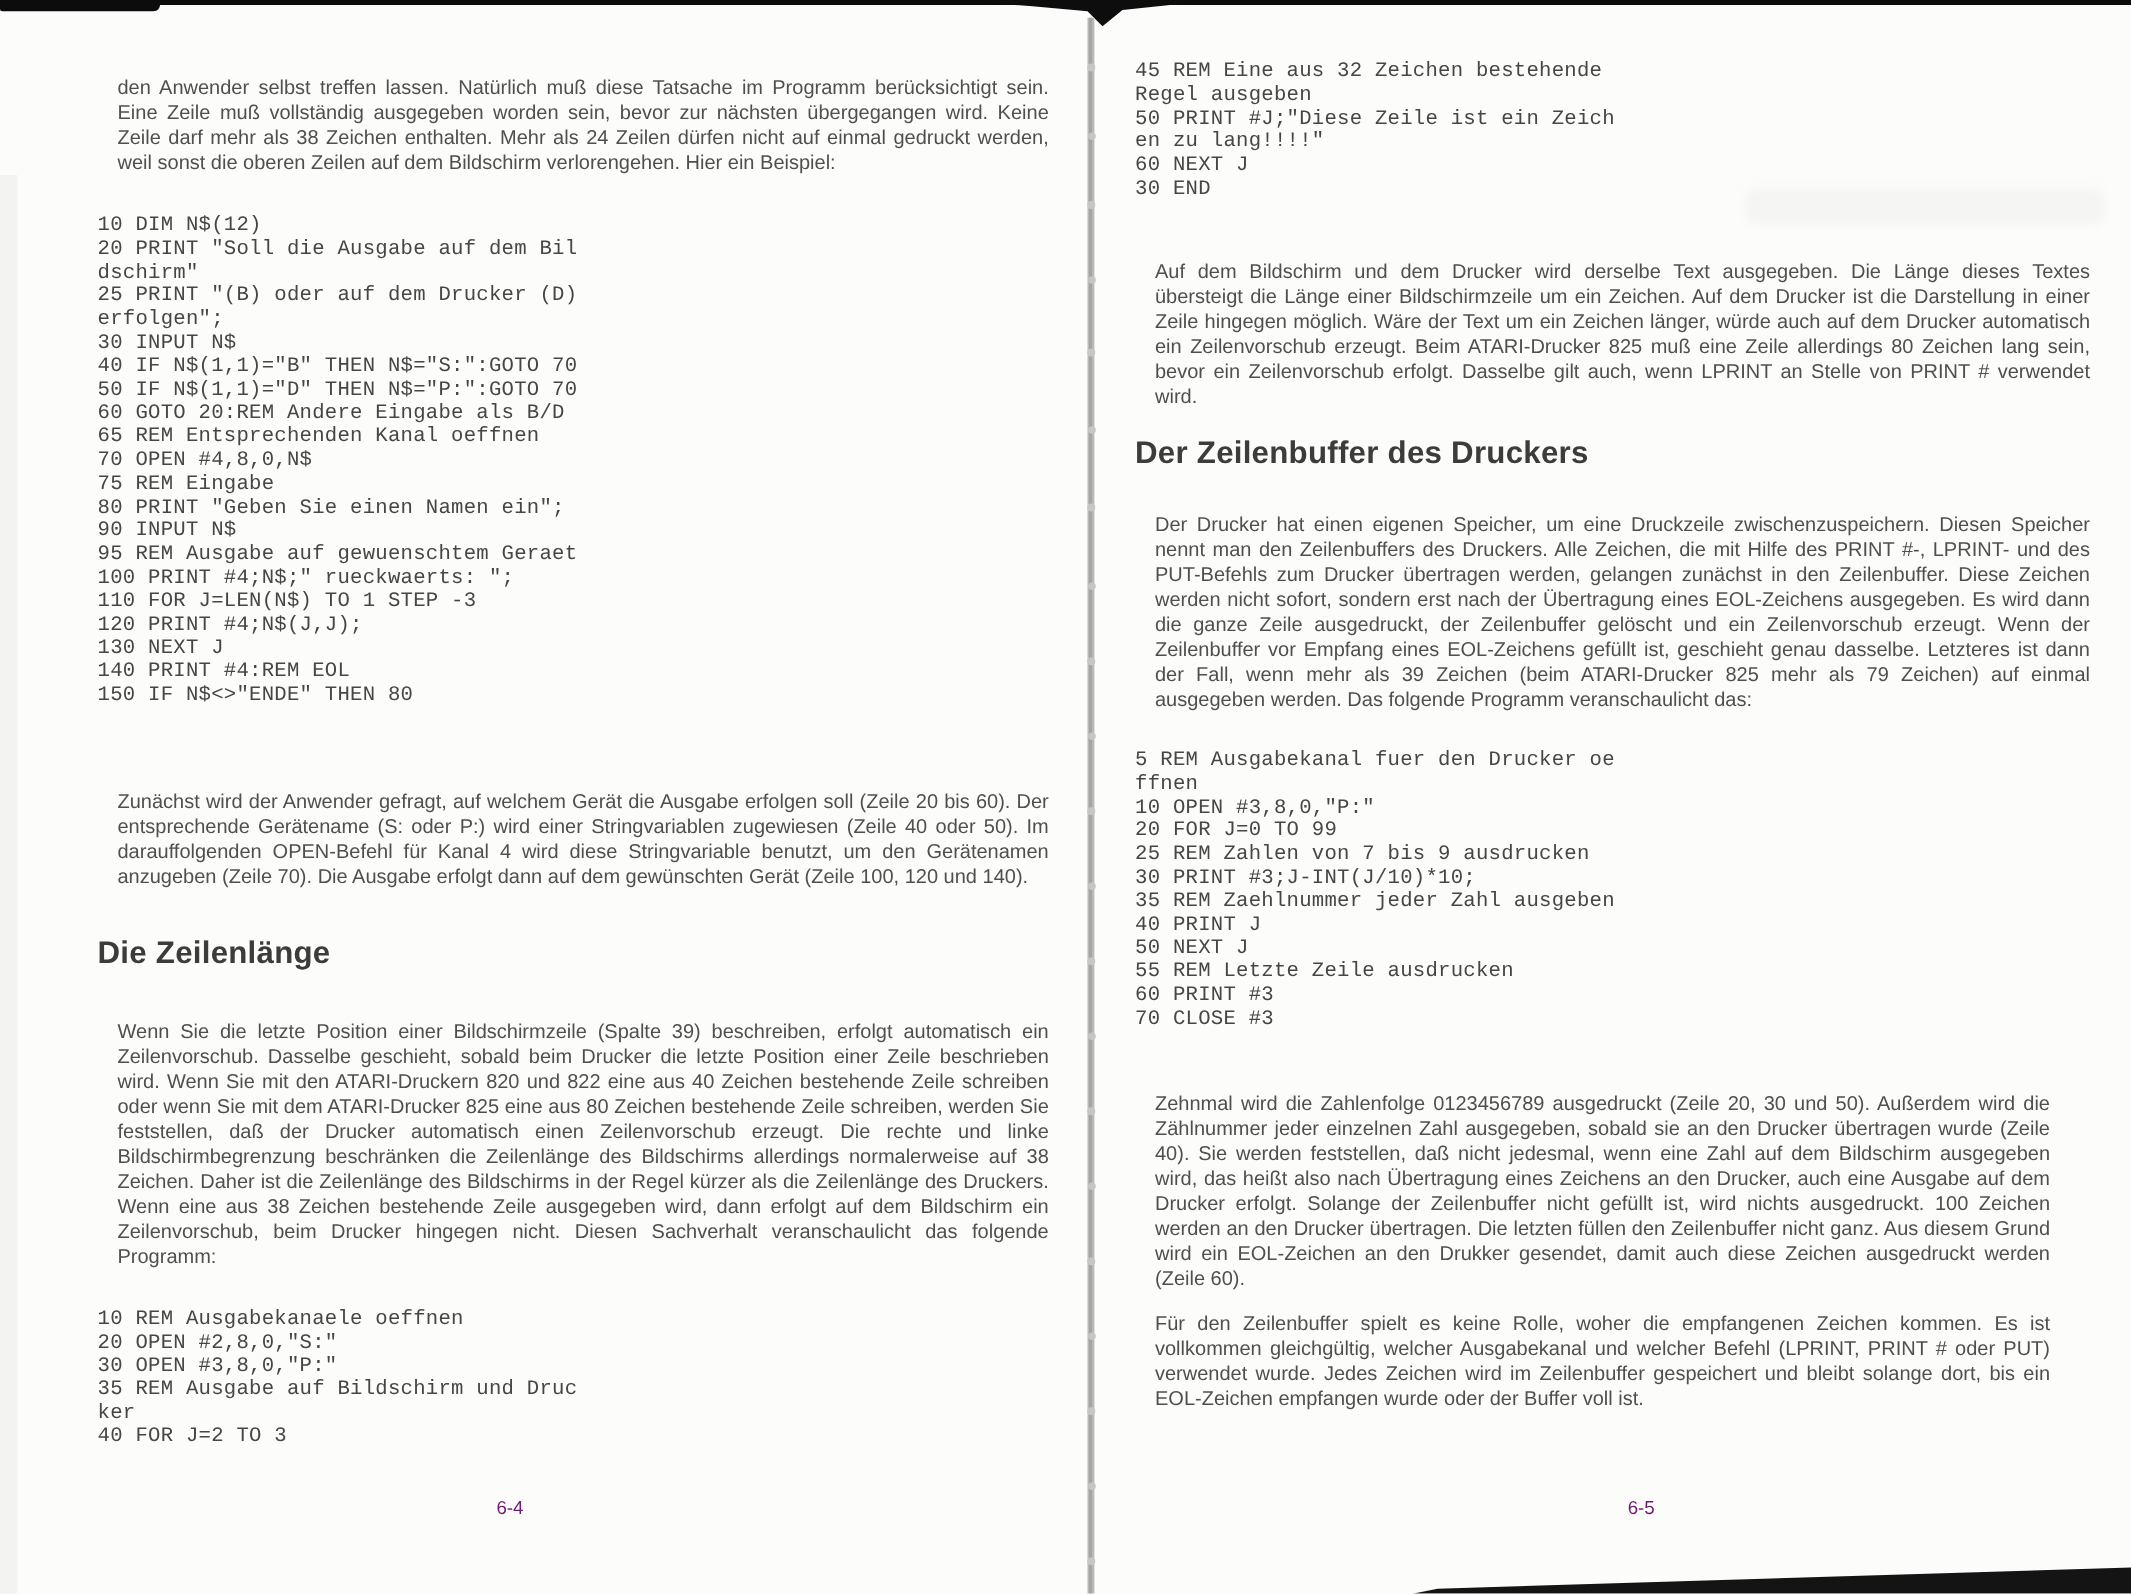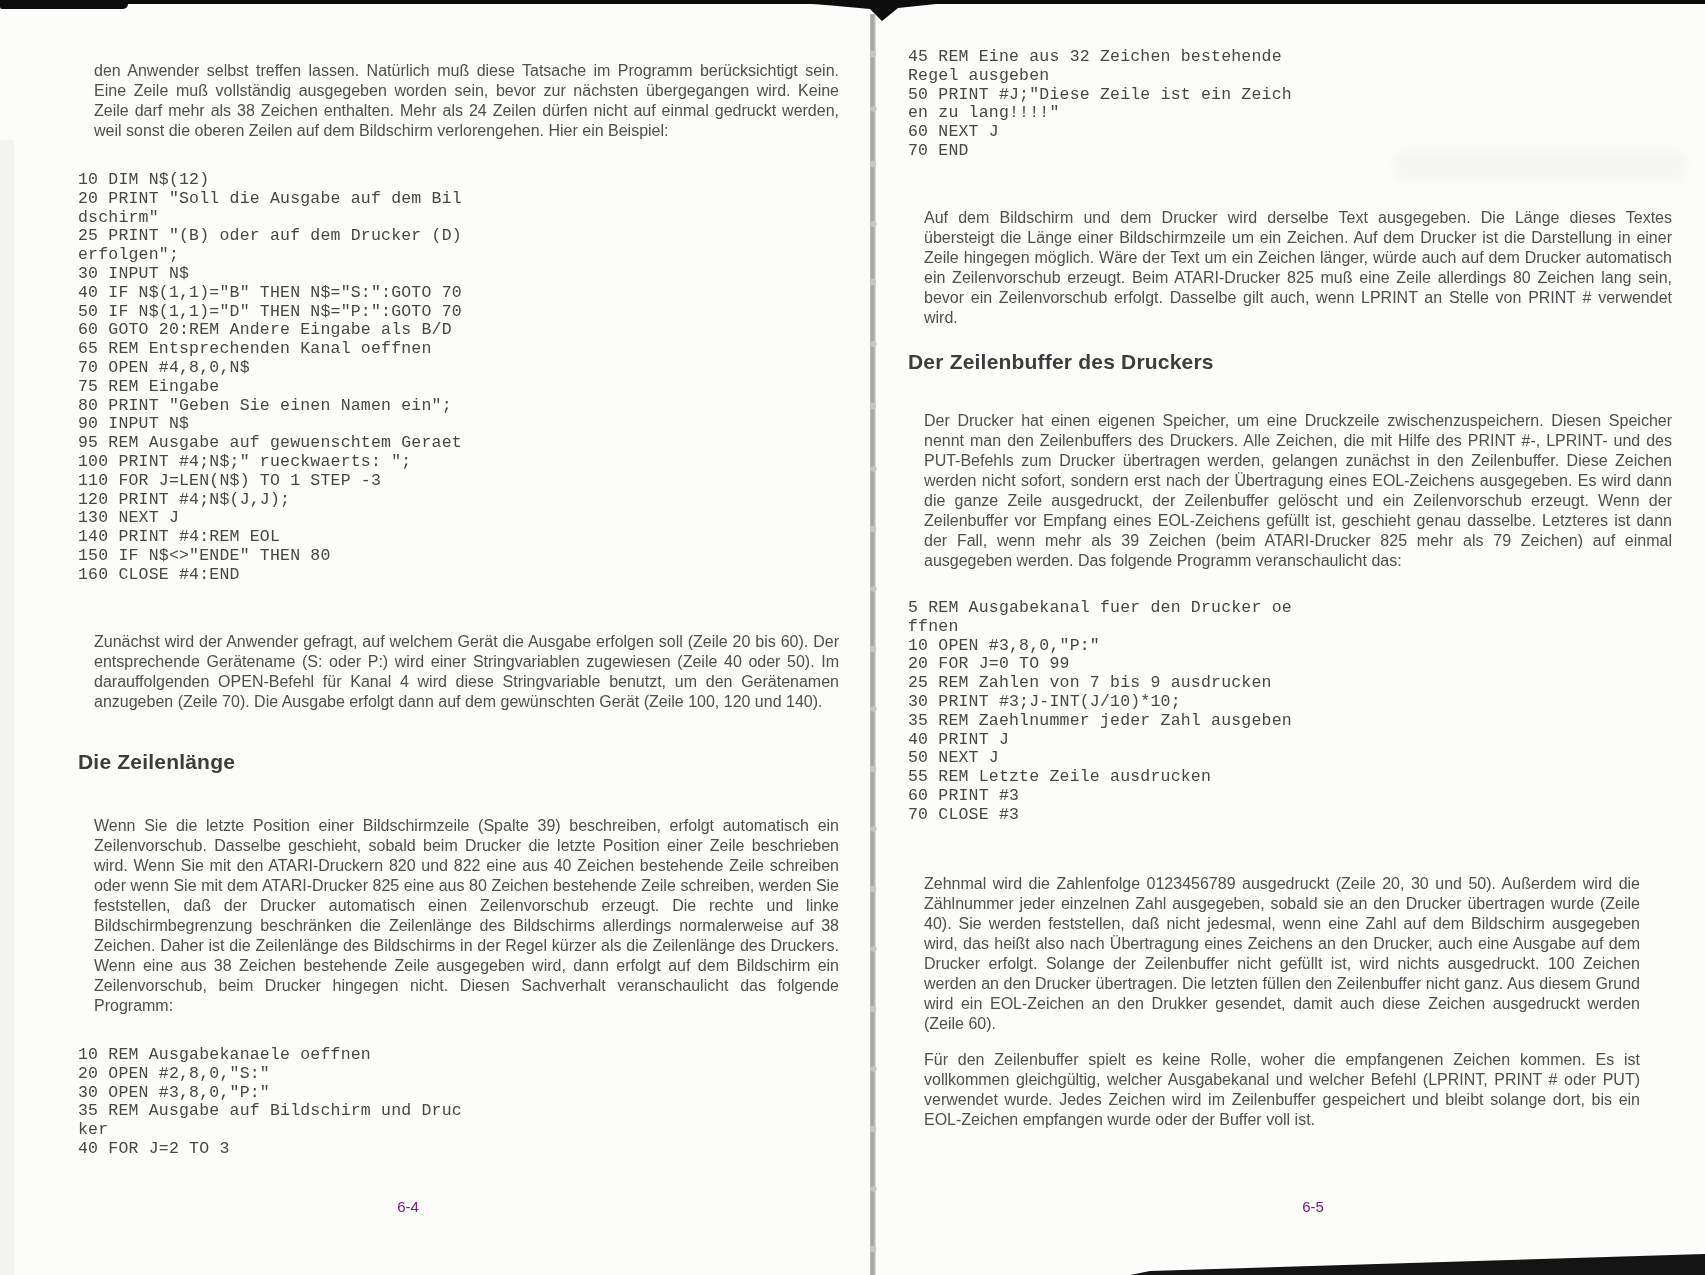--- a/index.html
+++ b/index.html
@@ -17,21 +17,21 @@
   }
   .code-block{
     font-family:"Liberation Mono","DejaVu Sans Mono",monospace;
     font-size:16.5px;line-height:18.8px;color:#464646;
     letter-spacing:0.2px;
   }
   .code-block .code-line{white-space:pre;}
   .section-heading{
     margin:0;
     font-family:"Liberation Sans", sans-serif;
-    font-weight:bold;font-size:21px;line-height:24px;color:#3c3c3c;
+    font-weight:bold;font-size:25px;line-height:24px;color:#3c3c3c;
     letter-spacing:0.2px;
   }
   .pagenum{
     font-family:"Liberation Sans", sans-serif;
     font-size:15px;color:#701a75;text-align:center;
   }
   .artifact{position:absolute;pointer-events:none;}
   
   #top-edge{left:0;top:0;width:1705px;height:4px;background:#0c0c0c;}
   #top-left-blob{left:0;top:0;width:128px;height:9px;background:#0c0c0c;border-radius:0 0 5px 2px;}
@@ -100,21 +100,20 @@
       <div class="code-line">75 REM Eingabe</div>
       <div class="code-line">80 PRINT "Geben Sie einen Namen ein";</div>
       <div class="code-line">90 INPUT N$</div>
       <div class="code-line">95 REM Ausgabe auf gewuenschtem Geraet</div>
       <div class="code-line">100 PRINT #4;N$;" rueckwaerts: ";</div>
       <div class="code-line">110 FOR J=LEN(N$) TO 1 STEP -3</div>
       <div class="code-line">120 PRINT #4;N$(J,J);</div>
       <div class="code-line">130 NEXT J</div>
       <div class="code-line">140 PRINT #4:REM EOL</div>
       <div class="code-line">150 IF N$&lt;&gt;"ENDE" THEN 80</div>
-      <div class="code-line">160 CLOSE #4:END</div>
     </div>
 
   <p class="body-par page-col" style="left:78px;top:616px;width:745px;">Zunächst wird der Anwender gefragt, auf welchem Gerät die Ausgabe erfolgen soll (Zeile 20 bis 60). Der entsprechende Gerätename (S: oder P:) wird einer Stringvariablen zugewiesen (Zeile 40 oder 50). Im darauffolgenden OPEN-Befehl für Kanal 4 wird diese Stringvariable benutzt, um den Gerätenamen anzugeben (Zeile 70). Die Ausgabe erfolgt dann auf dem gewünschten Gerät (Zeile 100, 120 und 140).</p>
 
   <h2 class="section-heading page-col" style="left:78px;top:750px;width:745px;">Die Zeilenlänge</h2>
 
   <p class="body-par page-col" style="left:78px;top:800px;width:745px;">Wenn Sie die letzte Position einer Bildschirmzeile (Spalte 39) beschreiben, erfolgt automatisch ein Zeilenvorschub. Dasselbe geschieht, sobald beim Drucker die letzte Position einer Zeile beschrieben wird. Wenn Sie mit den ATARI-Druckern 820 und 822 eine aus 40 Zeichen bestehende Zeile schreiben oder wenn Sie mit dem ATARI-Drucker 825 eine aus 80 Zeichen bestehende Zeile schreiben, werden Sie feststellen, daß der Drucker automatisch einen Zeilenvorschub erzeugt. Die rechte und linke Bildschirmbegrenzung beschränken die Zeilenlänge des Bildschirms allerdings normalerweise auf 38 Zeichen. Daher ist die Zeilenlänge des Bildschirms in der Regel kürzer als die Zeilenlänge des Druckers. Wenn eine aus 38 Zeichen bestehende Zeile ausgegeben wird, dann erfolgt auf dem Bildschirm ein Zeilenvorschub, beim Drucker hingegen nicht. Diesen Sachverhalt veranschaulicht das folgende Programm:</p>
 
   <div class="code-block page-col" style="left:78px;top:1046px;width:745px;">
       <div class="code-line">10 REM Ausgabekanaele oeffnen</div>
@@ -128,21 +127,21 @@
   <div class="pagenum page-col" style="left:78px;top:1198px;width:660px;">6-4</div>
 </div>
 
 <div>
   <div class="code-block page-col" style="left:908px;top:48px;width:750px;">
       <div class="code-line">45 REM Eine aus 32 Zeichen bestehende</div>
       <div class="code-line">Regel ausgeben</div>
       <div class="code-line">50 PRINT #J;"Diese Zeile ist ein Zeich</div>
       <div class="code-line">en zu lang!!!!"</div>
       <div class="code-line">60 NEXT J</div>
-      <div class="code-line">70 END</div>
+      <div class="code-line">30 END</div>
     </div>
 
   <p class="body-par page-col" style="left:908px;top:192px;width:748px;">Auf dem Bildschirm und dem Drucker wird derselbe Text ausgegeben. Die Länge dieses Textes übersteigt die Länge einer Bildschirmzeile um ein Zeichen. Auf dem Drucker ist die Darstellung in einer Zeile hingegen möglich. Wäre der Text um ein Zeichen länger, würde auch auf dem Drucker automatisch ein Zeilenvorschub erzeugt. Beim ATARI-Drucker 825 muß eine Zeile allerdings  80 Zeichen lang sein, bevor ein Zeilenvorschub erfolgt. Dasselbe gilt auch, wenn LPRINT an Stelle von PRINT # verwendet wird.</p>
 
   <h2 class="section-heading page-col" style="left:908px;top:350px;width:748px;">Der Zeilenbuffer des Druckers</h2>
 
   <p class="body-par page-col" style="left:908px;top:395px;width:748px;">Der Drucker hat einen eigenen Speicher, um eine Druckzeile zwischenzuspeichern. Diesen Speicher nennt man den Zeilenbuffers des Druckers. Alle Zeichen, die mit Hilfe des PRINT #-, LPRINT- und des PUT-Befehls zum Drucker übertragen werden, gelangen zunächst in den Zeilenbuffer. Diese Zeichen werden nicht sofort, sondern erst nach der Übertragung eines EOL-Zeichens ausgegeben. Es wird dann die ganze Zeile ausgedruckt, der Zeilenbuffer gelöscht und ein Zeilenvorschub erzeugt. Wenn der Zeilenbuffer vor Empfang eines EOL-Zeichens gefüllt ist, geschieht genau dasselbe. Letzteres ist dann der Fall, wenn mehr als 39 Zeichen (beim ATARI-Drucker 825 mehr als 79 Zeichen) auf einmal ausgegeben werden. Das folgende Programm veranschaulicht das:</p>
 
   <div class="code-block page-col" style="left:908px;top:599px;width:750px;">
       <div class="code-line">5 REM Ausgabekanal fuer den Drucker oe</div>

